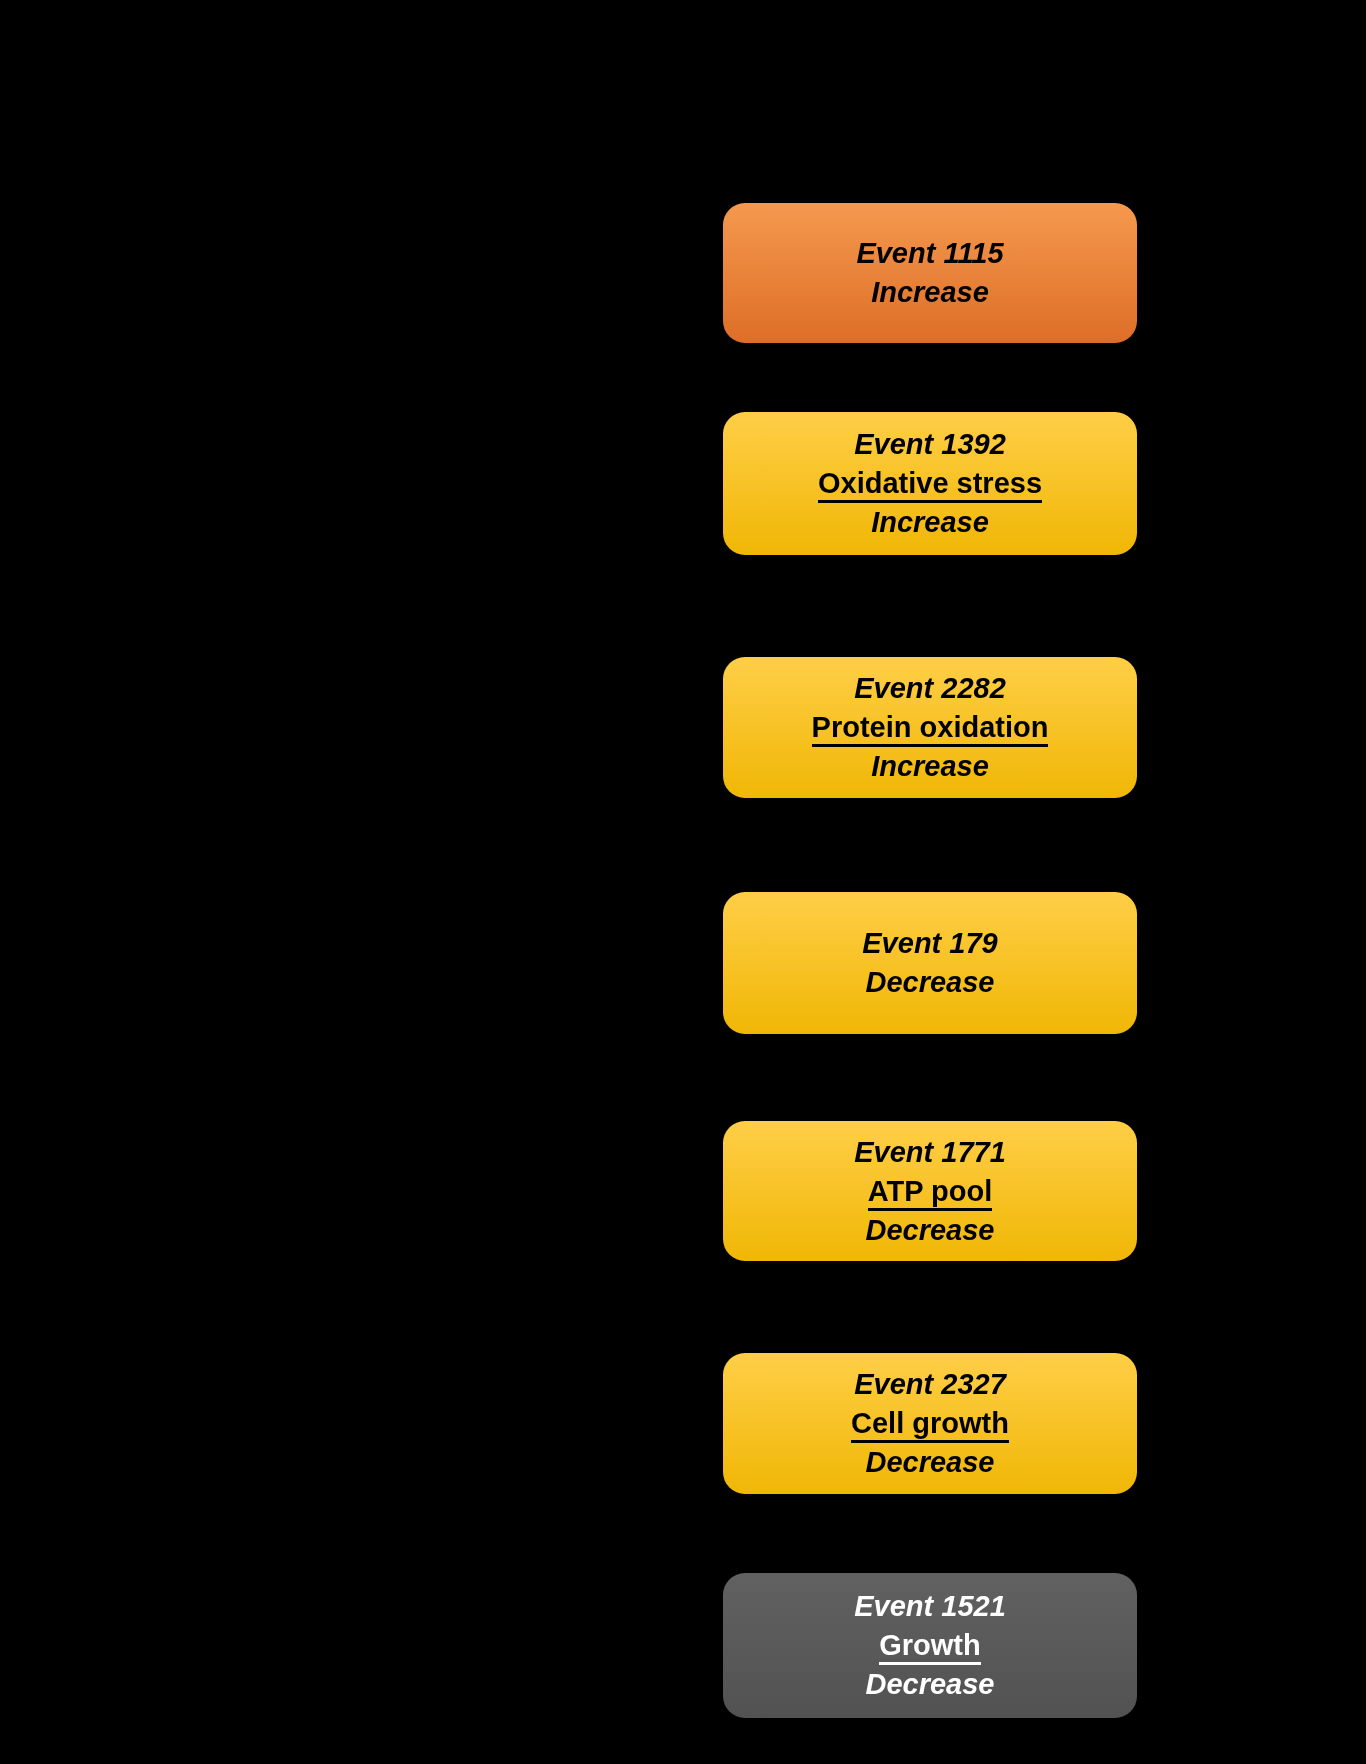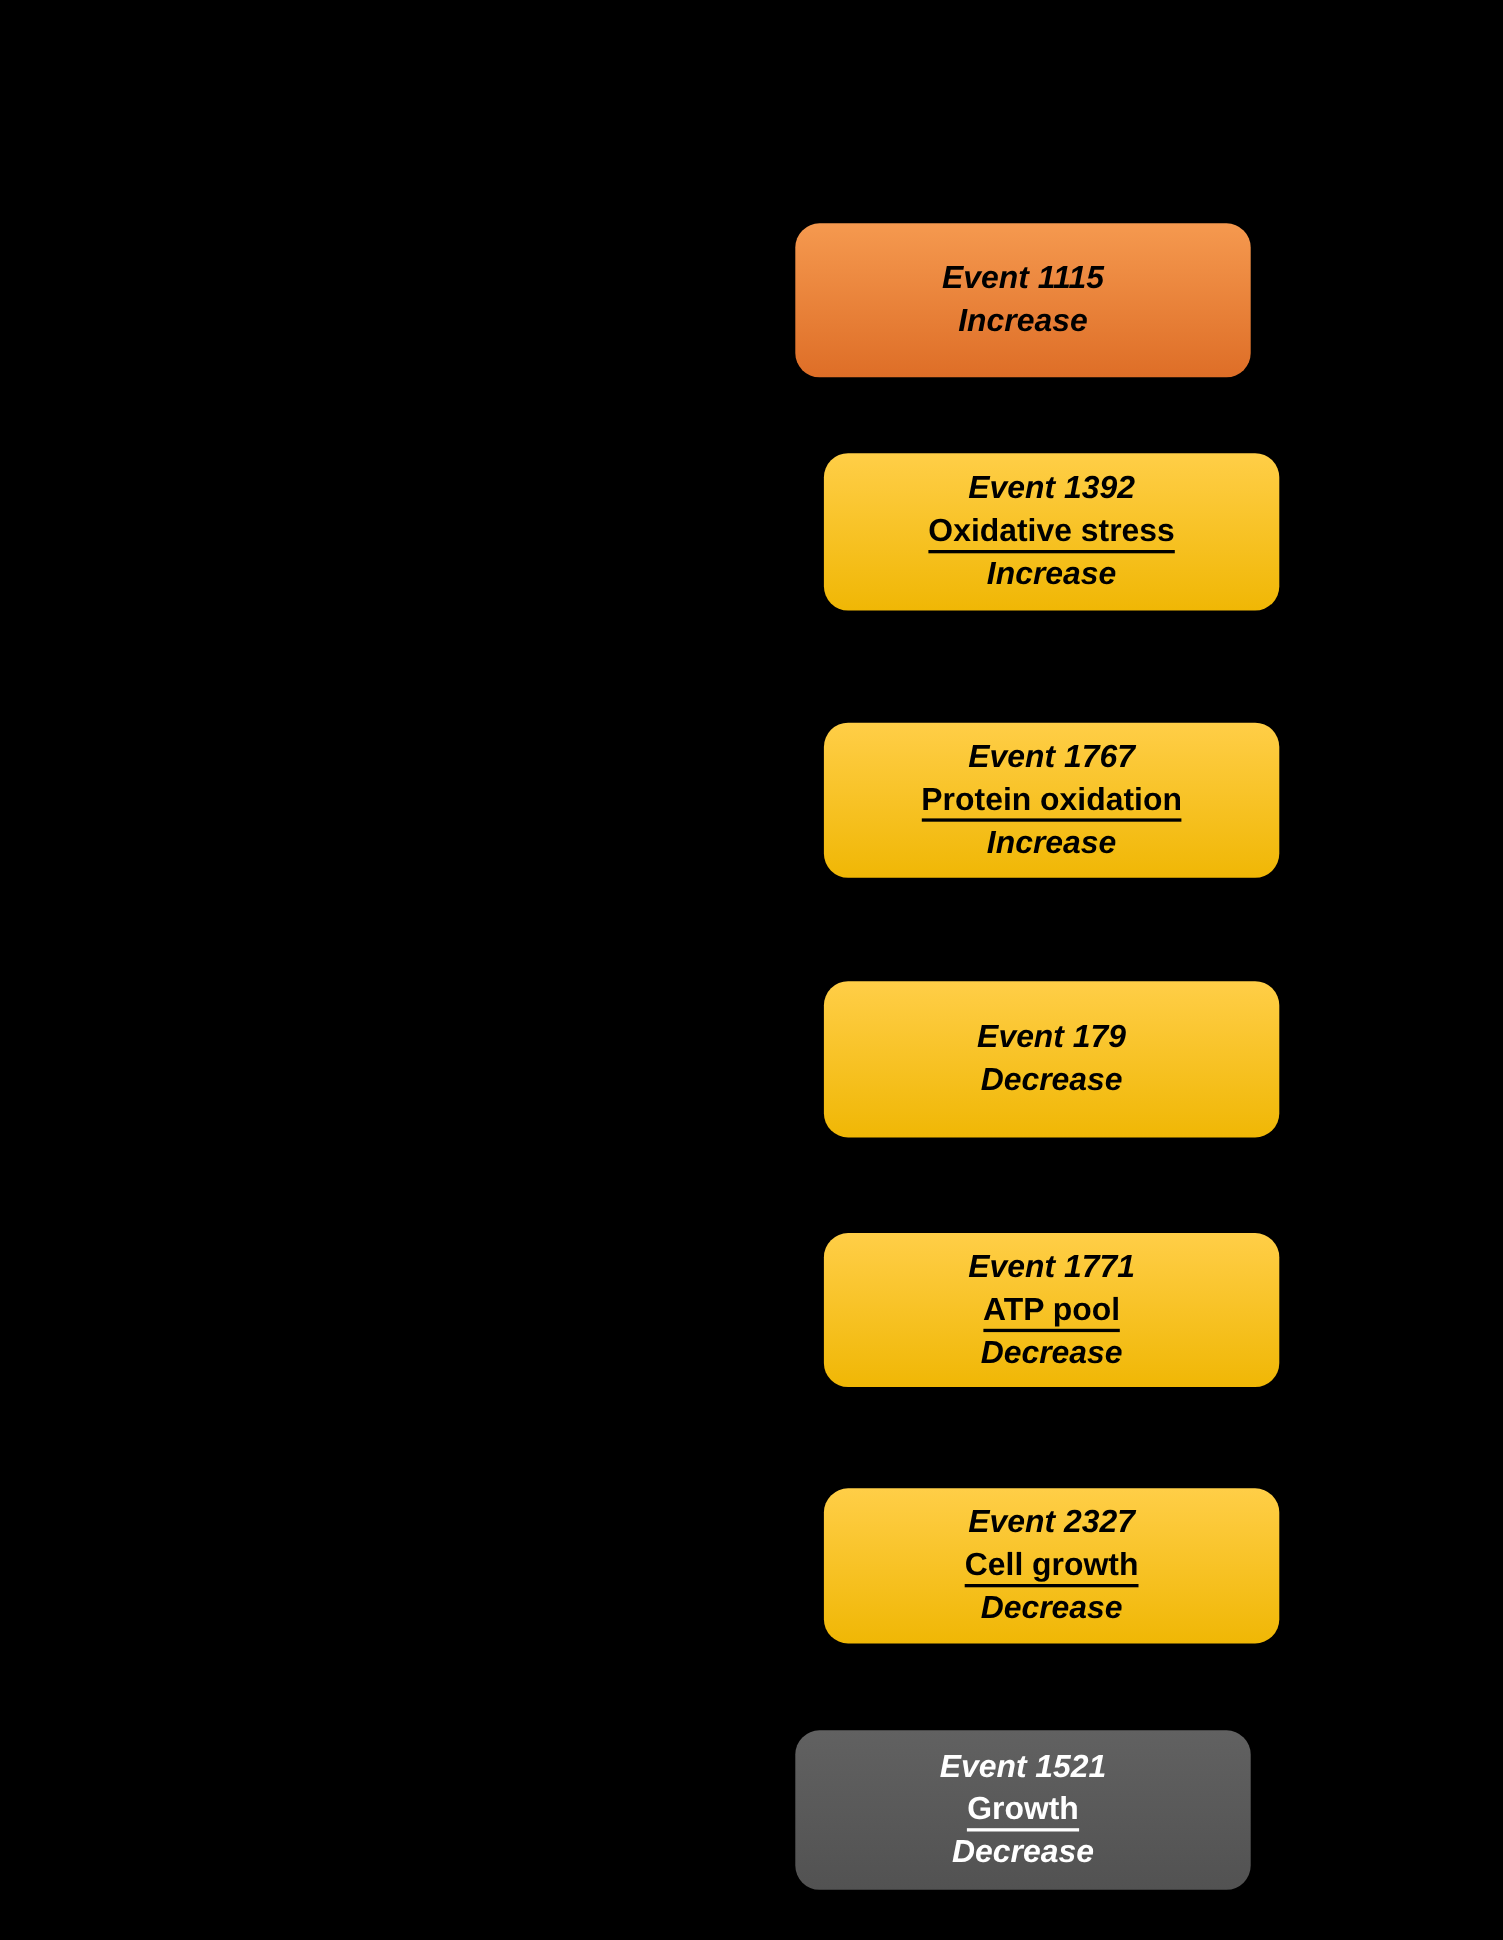--- a/index.html
+++ b/index.html
@@ -30,21 +30,20 @@
     line-height: 39px;
     color: var(--text-dark, #000000);
     box-sizing: border-box;
     padding: 4px 10px;
   }
   .node--orange {
     background: linear-gradient(180deg, var(--orange-top, #F5994F) 0%, var(--orange-bottom, #DE6E27) 100%);
   }
   .node--yellow {
     background: linear-gradient(180deg, var(--yellow-top, #FFCE47) 0%, var(--yellow-bottom, #F0B705) 100%);
-    margin-left: 26px;
   }
   .node--gray {
     background: linear-gradient(180deg, var(--gray-top, #616161) 0%, var(--gray-bottom, #525252) 100%);
     color: var(--text-light, #FFFFFF);
   }
   .node .line-event,
   .node .line-direction {
     font-style: italic;
   }
   .node .underlined {
@@ -69,21 +68,21 @@
     <div class="line-direction">Increase</div>
   </div>
 
   <div class="node node--yellow n2">
     <div class="line-event">Event 1392</div>
     <div class="line-title"><span class="underlined">Oxidative stress</span></div>
     <div class="line-direction">Increase</div>
   </div>
 
   <div class="node node--yellow n3">
-    <div class="line-event">Event 1767</div>
+    <div class="line-event">Event 2282</div>
     <div class="line-title"><span class="underlined">Protein oxidation</span></div>
     <div class="line-direction">Increase</div>
   </div>
 
   <div class="node node--yellow n4">
     <div class="line-event">Event 179</div>
     <div class="line-direction">Decrease</div>
   </div>
 
   <div class="node node--yellow n5">

